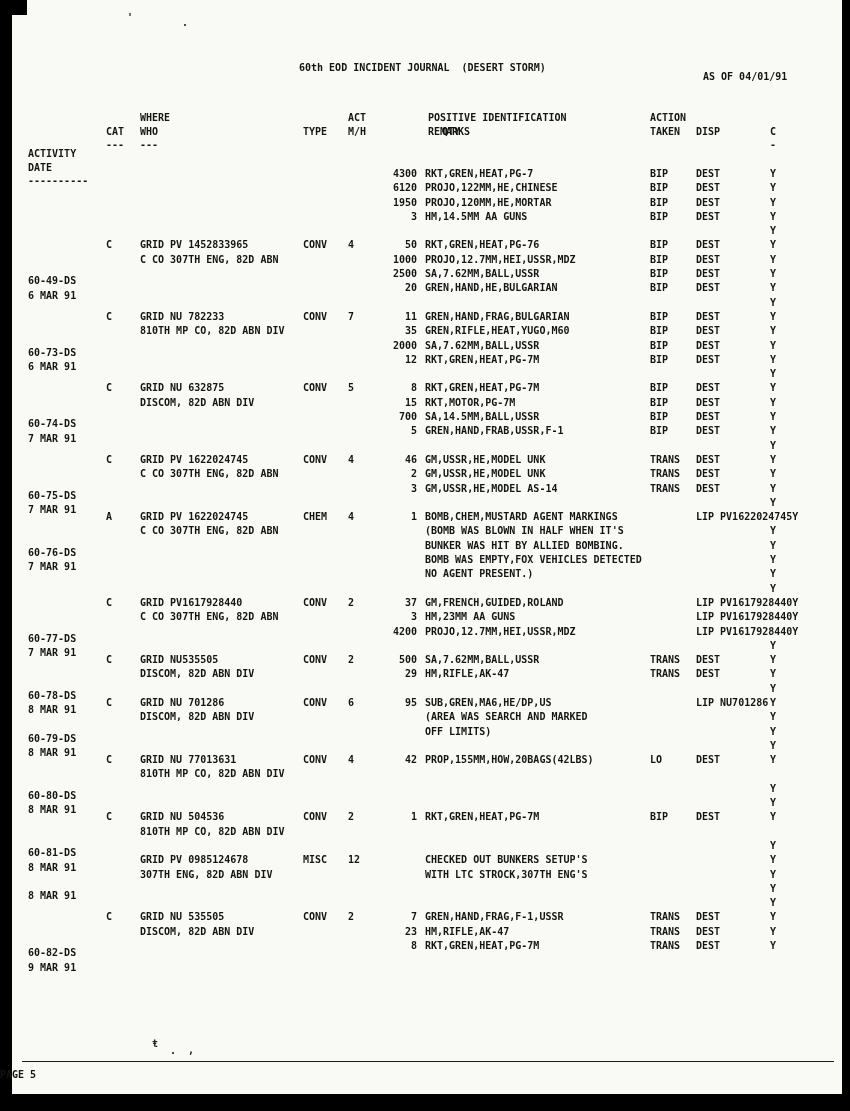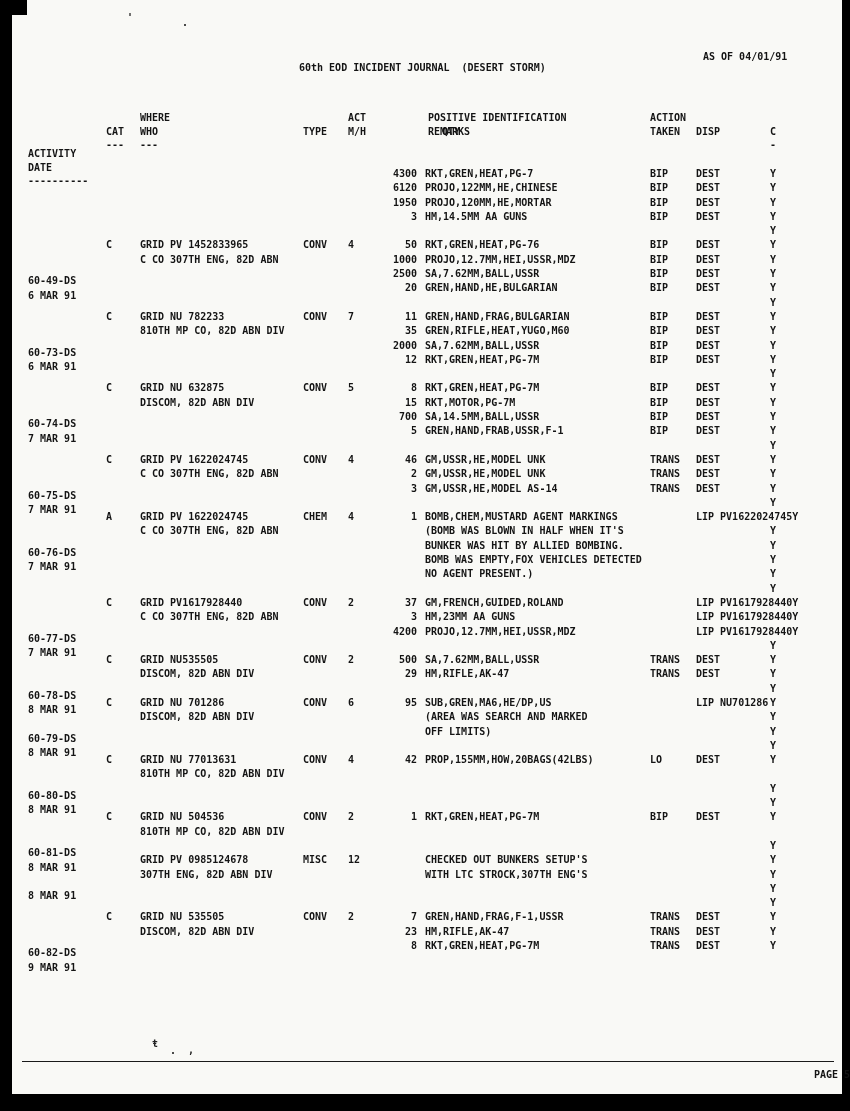--- a/index.html
+++ b/index.html
@@ -14,42 +14,42 @@
     font-size:10px;
     color:#141414;
   }
   
   .border-left   { position:absolute; left:0; top:0; width:12px; height:100%; background:#000; }
   .border-right  { position:absolute; right:0; top:0; width:8px; height:100%; background:#000; }
   .border-bottom { position:absolute; left:0; bottom:0; width:100%; height:17px; background:#000; }
   .corner-tl     { position:absolute; left:0; top:0; width:27px; height:15px; background:#000; }
 
   .doc-title { position:absolute; left:299px; top:62px; white-space:pre; }
-  .doc-asof  { position:absolute; left:703px; top:51px; white-space:pre; }
+  .doc-asof  { position:absolute; left:703px; top:71px; white-space:pre; }
 
   .header-row { position:absolute; left:0; width:100%; height:14px; }
   .journal-body { position:absolute; top:168px; left:0; width:100%; }
   .line { position:relative; height:14.3px;text-decoration:underline; }
 
   .cell { position:absolute; top:0; white-space:pre; }
   .col-act    { left:28px;margin-top:36px;  }
   .col-cat    { left:106px; }
   .col-where  { left:140px; }
   .col-type   { left:303px; }
   .col-mh     { left:348px; }
   .col-qty    { left:370px; width:47px; text-align:right; }
   .col-remark { left:425px; }
   .col-action { left:650px; }
   .col-disp   { left:696px; }
   .col-c      { left:770px; }
   .col-posid  { left:428px; }
   .col-qtyh   { left:410px;margin-left:32px; }
 
   .footer-rule { position:absolute; top:1061px; left:22px; right:16px; border-top:1.6px solid #1a1a1a; }
-  .footer-text { position:absolute; top:1069px; left:0; width:100%; text-align:right; }
+  .footer-text { position:absolute; top:1069px; left:0; width:100%; text-align:left; }
 
   .artifact { position:absolute; white-space:pre; color:#222; }
 </style>
 </head>
 <body>
 
 <div class="page">
 
   <div class="corner-tl"></div>
   <div class="border-left"></div>

